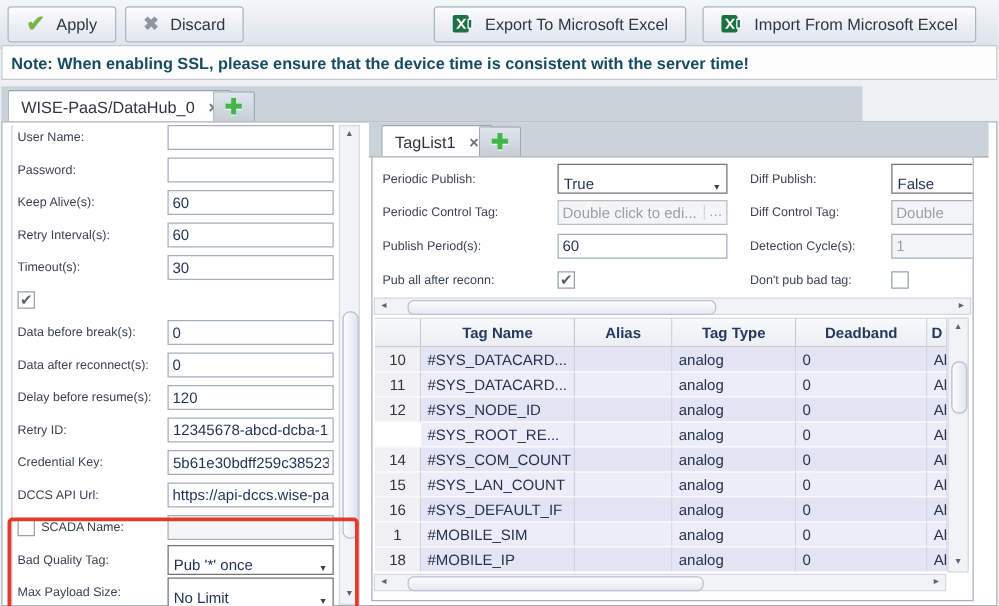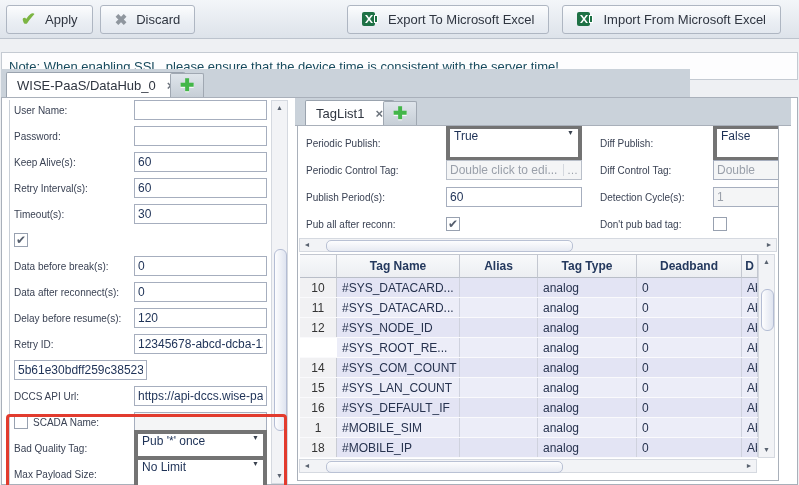--- a/index.html
+++ b/index.html
@@ -12,23 +12,23 @@
   .btn{height:29px;box-sizing:border-box;display:flex;align-items:center;gap:9px;padding:0 14px;
     border:1px solid #aeb6c2;border-radius:3px;color:#2f3540;font-size:13px;cursor:pointer;
     background:linear-gradient(#fcfdfe,#ebeff4 55%,#e3e8ef);}
   .btn + .btn{margin-left:7px;}
   .toolbar-right{margin-left:auto;display:flex;gap:6px;margin-right:12px;}
   .ico-check{color:#7cb543;font-size:18px;font-weight:bold;line-height:1;}
   .ico-x{color:#8f969e;font-size:15px;font-weight:bold;line-height:1;}
   .xlicon{width:17px;height:16px;flex-shrink:0;}
 
   
-  .notebar{position:absolute;top:52px;left:1px;width:797px;height:28px;box-sizing:border-box;
+  .notebar{position:absolute;top:36px;left:1px;width:797px;height:28px;box-sizing:border-box;
     background:#fdfdfe;border:1px solid #c4cad2;display:flex;align-items:center;padding:0 7px;
-    font-weight:normal;font-size:13px;color:#184b5e;}
+    font-weight:bold;font-size:13px;color:#184b5e;}
 
   
   .tabstrip{position:absolute;top:69px;left:1px;width:689px;height:28px;background:#cad2da;}
   .tab{position:absolute;top:3px;height:25px;box-sizing:border-box;background:#fff;
     border:1px solid #9aa3ae;border-bottom:none;border-radius:2px 2px 0 0;
     display:flex;align-items:center;padding:0 10px;font-size:13px;color:#2f3540;gap:11px;}
   .tab .closex{color:#6c737c;font-weight:bold;font-size:13px;cursor:pointer;}
   .plustab{position:absolute;top:4px;height:24px;width:34px;box-sizing:border-box;
     background:linear-gradient(#dfe5eb,#c6ced6);border:1px solid #a0a8b2;border-bottom:none;
     border-radius:2px 2px 0 0;display:flex;align-items:center;justify-content:center;cursor:pointer;}
@@ -39,22 +39,22 @@
     background:#fff;border:1px solid #a9b0ba;}
   .lp-edge{position:absolute;left:7px;top:2px;width:1px;height:384px;background:#c9cfd7;}
 
   
   .lpanel{position:absolute;left:12px;top:2px;width:256px;}
   .frow{display:flex;align-items:center;height:20px;margin-bottom:6px;white-space:nowrap;}
   .flabel{font-size:10px;color:#3a4254;flex-shrink:0;overflow:visible;}
   .fld{box-sizing:border-box;height:20px;border:1px solid #a6aebe;background:#fff;
     font-family:"Liberation Sans",sans-serif;font-size:12px;color:#1d3156;padding:0 3px;flex-shrink:0;}
   .fld.dis{background:#f4f5f6;color:#9aa0aa;}
-  .sel{box-sizing:border-box;height:36px;border:4px solid #737373;background:#fff;display:flex;
-    align-items:flex-start;padding:0 4px;font-size:12px;color:#1d3156;cursor:pointer;flex-shrink:0;}
+  .sel{box-sizing:border-box;height:24px;border:1px solid #737373;background:#fff;display:flex;
+    align-items:flex-end;padding:0 4px;font-size:12px;color:#1d3156;cursor:pointer;flex-shrink:0;}
   .sel .arr{margin-left:auto;font-size:7px;color:#39414e;}
   .cb{box-sizing:border-box;width:14px;height:14px;border:1px solid #98a1b0;background:#fff;
     display:inline-flex;align-items:center;justify-content:center;font-size:12px;color:#555e6d;
     line-height:1;cursor:pointer;flex-shrink:0;}
   .ellbox{display:flex;align-items:center;box-sizing:border-box;height:20px;border:1px solid #b9bfc9;
     background:#f4f5f6;color:#9aa0aa;font-size:12px;padding:0 3px;overflow:hidden;flex-shrink:0;}
   .ellbox .dots{margin-left:auto;color:#9aa0aa;font-size:11px;border-left:1px solid #d4d8de;
     padding-left:3px;cursor:pointer;}
 
   
@@ -191,20 +191,21 @@
         </div>
         <div class="frow">
           <span class="flabel" style="width: 120px;">Delay before resume(s):</span>
           <input class="fld" type="text" value="120" style="width: 133px;">
         </div>
         <div class="frow">
           <span class="flabel" style="width: 120px;">Retry ID:</span>
           <input class="fld" type="text" value="12345678-abcd-dcba-12" style="width: 133px;">
         </div>
         <div class="frow">
+          <span class="flabel" style="width: 120px;">Credential Key:</span>
           <input class="fld" type="text" value="5b61e30bdff259c38523" style="width: 133px;">
         </div>
         <div class="frow">
           <span class="flabel" style="width: 120px;">DCCS API Url:</span>
           <input class="fld" type="text" value="https://api-dccs.wise-pa" style="width: 133px;">
         </div>
         <div class="frow">
           <span class="cb" style="margin-right: 5px;"></span>
           <span class="flabel" style="width: 101px;">SCADA Name:</span>
           <input class="fld dis" type="text" readonly="" style="width: 133px;">

